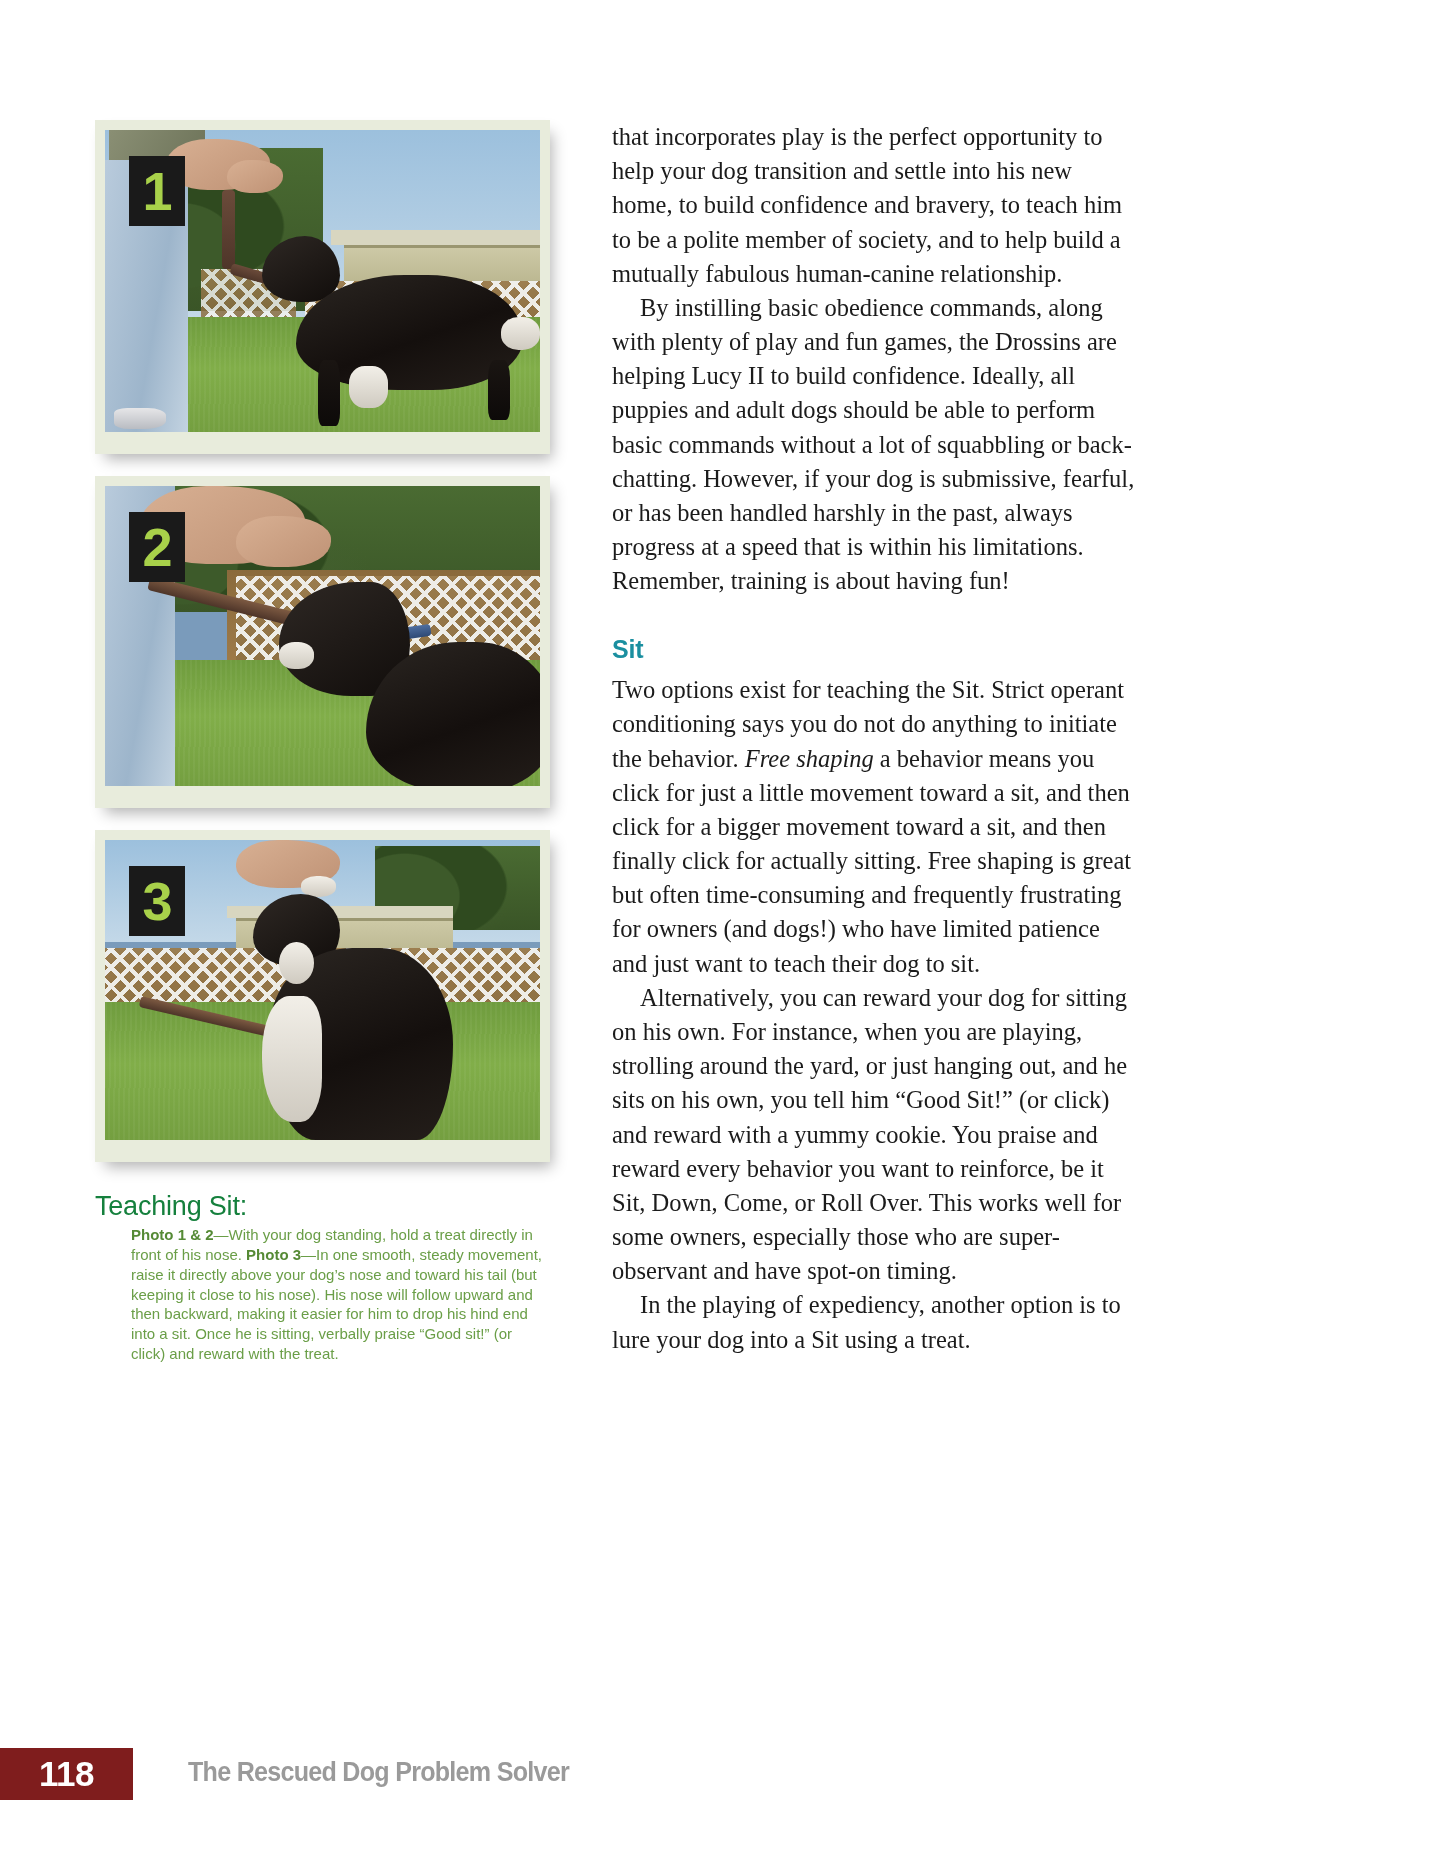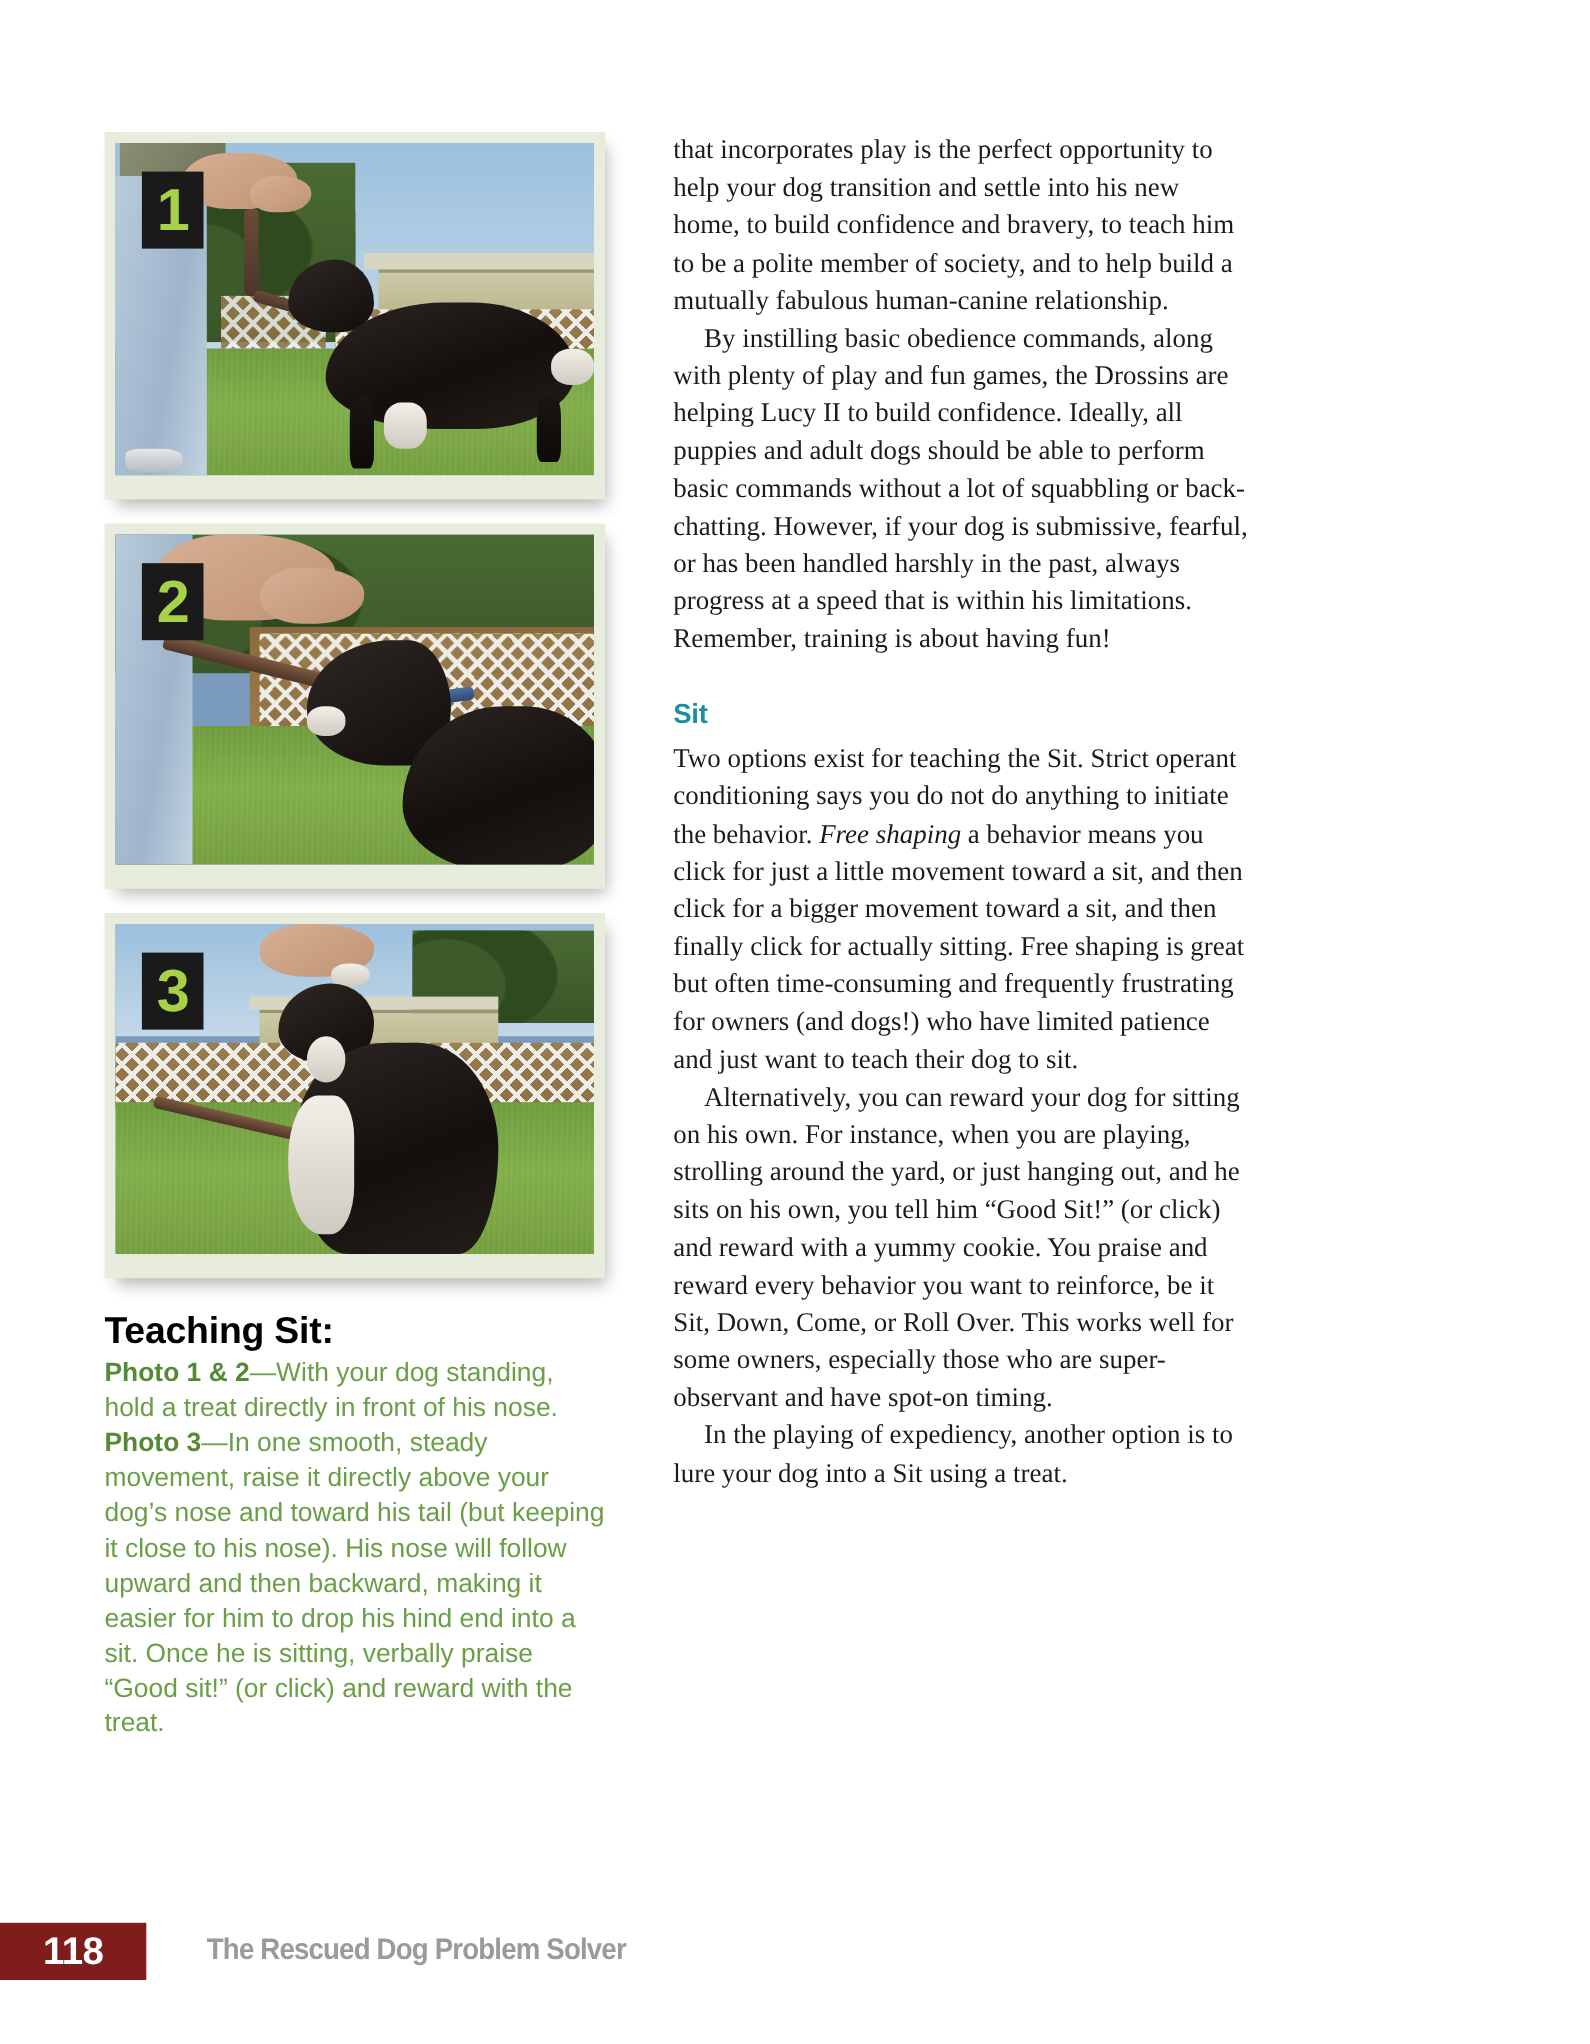--- a/index.html
+++ b/index.html
@@ -153,31 +153,32 @@
   }
 
   
   .caption {
     margin-top: 30px;
     font-family: "Liberation Sans", sans-serif;
     color: #5f9440;
     width: 455px;
   }
   .caption-title {
-    font-size: 34px;
-    font-weight: bold;
+    font-size: 27px;
+    font-weight: normal;
     line-height: 1.1;
-    color: #000000;
+    color: #15803d;
     margin-bottom: 3px;
     letter-spacing: -0.2px;
   }
   .caption-body {
-    font-size: 24px;
+    font-size: 15px;
     line-height: 1.33;
     color: #6a9e47;
+    margin-left: 36px;
   }
   .caption-body b { color: #558a35; font-weight: bold; }
 
   
   .right-col {
     position: absolute;
     left: 612px;
     top: 120px;
     width: 525px;
     font-family: "Liberation Serif", serif;

